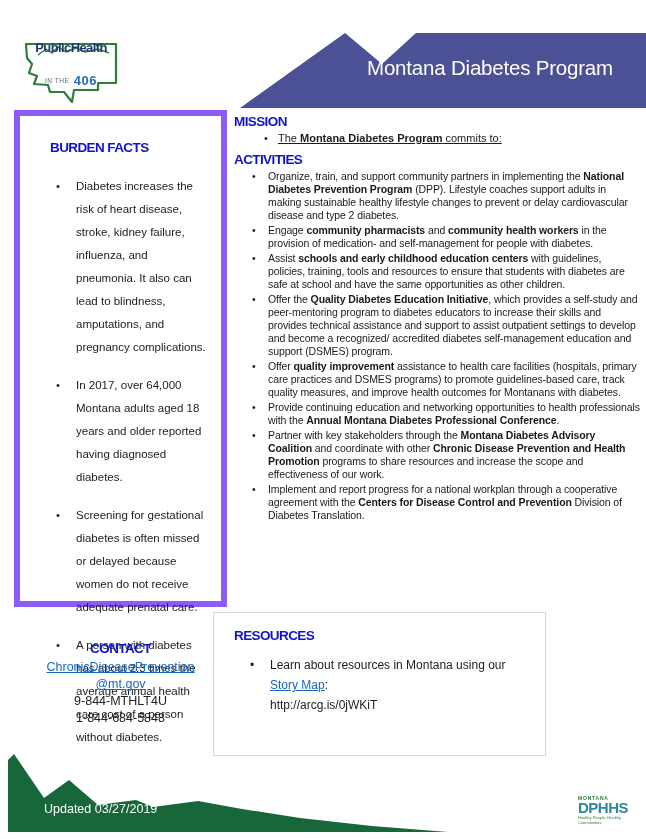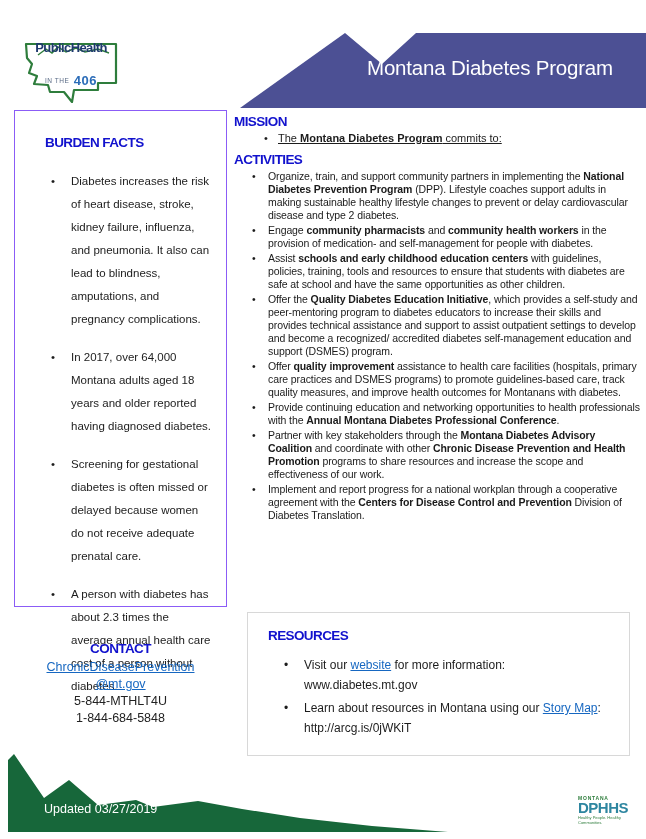--- a/index.html
+++ b/index.html
@@ -17,21 +17,21 @@
   .logo-line2 .l406 { font-size:13px; font-weight:bold; color:#2b6cb8; letter-spacing:0.5px; }
   
   .banner { position:absolute; left:230px; top:30px; width:416px; height:78px; }
   .banner svg { position:absolute; left:0; top:0; }
   .banner-title { position:absolute; left:117px; top:26px; width:286px; text-align:center;
     color:#ffffff; font-size:20.5px; letter-spacing:-0.2px; }
   
   .sec-title { font-weight:bold; color:#1212cd; font-size:13.5px; letter-spacing:-0.6px; margin:0; }
   
   .left-card { position:absolute; left:14px; top:110px; width:213px; height:497px;
-    border:1px solid #8b5cf6; box-sizing:border-box; background:#fff; }
+    border:6px solid #8b5cf6; box-sizing:border-box; background:#fff; }
   .left-card .sec-title { margin:24px 0 0 30px; }
   ul.burden { list-style:none; margin:20px 0 0 0; padding:0 14px 0 34px;
     font-size:11.5px; line-height:23px; color:#1c1c1c; }
   ul.burden li { position:relative; padding-left:22px; margin-bottom:15px; }
   ul.burden li::before { content:"•"; position:absolute; left:2px; top:0; }
   
   .contact { position:absolute; left:14px; top:641px; width:213px; text-align:center; }
   .contact .sec-title { margin:0 0 3px 0; }
   .contact a { display:block; color:#1667c1; text-decoration:underline;
     font-size:12.5px; line-height:17px; }
@@ -46,21 +46,21 @@
   ul.mission-sub { list-style:none; margin:2px 0 0 0; padding:0 0 0 22px;
     font-size:11px; line-height:13.5px; }
   ul.mission-sub li { position:relative; padding-left:18px; margin-bottom:0.5px; }
   ul.mission-sub li::before { content:"–"; position:absolute; left:0; top:0; }
   .activities-title { margin-top:7px !important; }
   ul.activities { list-style:none; margin:3px 0 14px 0; padding:0 0 0 16px;
     font-size:10.5px; line-height:13px; letter-spacing:-0.1px; color:#1a1a1a; }
   ul.activities li { position:relative; padding-left:16px; margin-bottom:2px; }
   ul.activities li::before { content:"•"; position:absolute; left:0; top:0; }
   
-  .resources { position:absolute; left:247px; top:612px; width:383px; height:144px;
+  .resources { position:absolute; left:213px; top:612px; width:333px; height:144px;
     border:1px solid #d8d8d8; box-sizing:border-box; background:#fff; }
   .resources .sec-title { margin:15px 0 0 20px; }
   ul.resources-list { list-style:none; margin:12px 0 0 0; padding:0 10px 0 36px;
     font-size:12px; line-height:20px; color:#1c1c1c; }
   ul.resources-list li { position:relative; padding-left:20px; margin-bottom:3px; }
   ul.resources-list li::before { content:"•"; position:absolute; left:0; top:0; }
   .res-line2 { line-height:20px; }
   a.inline-link, .rich a { color:#1667c1; text-decoration:underline; cursor:pointer; }
   
   .footer-shape { position:absolute; left:0; top:750px; width:450px; height:82px; }
@@ -103,21 +103,21 @@
       <li>In 2017, over 64,000 Montana adults aged 18 years and older reported having diagnosed diabetes.</li>
       <li>Screening for gestational diabetes is often missed or delayed because women do not receive adequate prenatal care.</li>
       <li>A person with diabetes has about 2.3 times the average annual health care cost of a person without diabetes.</li>
     </ul>
   </div>
 
   <div class="contact">
     <h2 class="sec-title">CONTACT</h2>
     <a>ChronicDiseasePrevention</a>
     <a>@mt.gov</a>
-    <div class="phone">5-844-MTHLT4U</div>
+    <div class="phone">9-844-MTHLT4U</div>
     <div class="phone">1-844-684-5848</div>
   </div>
 
   <div class="main">
     <h2 class="sec-title">MISSION</h2>
     <ul class="mission">
       <li>
         <span class="rich"><span>The </span><b>Montana Diabetes Program</b><span> commits to:</span></span>
       </li>
     </ul>
@@ -130,21 +130,20 @@
       <li><span>Offer </span><b>quality improvement</b><span> assistance to health care facilities (hospitals, primary care practices and DSMES programs) to promote guidelines-based care, track quality measures, and improve health outcomes for Montanans with diabetes.</span></li>
       <li><span>Provide continuing education and networking opportunities to health professionals with the </span><b>Annual Montana Diabetes Professional Conference</b><span>.</span></li>
       <li><span>Partner with key stakeholders through the </span><b>Montana Diabetes Advisory Coalition</b><span> and coordinate with other </span><b>Chronic Disease Prevention and Health Promotion</b><span> programs to share resources and increase the scope and effectiveness of our work.</span></li>
       <li><span>Implement and report progress for a national workplan through a cooperative agreement with the </span><b>Centers for Disease Control and Prevention</b><span> Division of Diabetes Translation.</span></li>
     </ul>
   </div>
 
   <div class="resources">
     <h2 class="sec-title">RESOURCES</h2>
     <ul class="resources-list">
-      <li><span>Visit our </span><a class="inline-link">website</a><span> for more information: www.diabetes.mt.gov</span></li>
       <li>
         <span class="rich"><span>Learn about resources in Montana using our </span><a class="inline-link">Story Map</a><span>:</span></span>
         <div class="res-line2">http://arcg.is/0jWKiT</div>
       </li>
     </ul>
   </div>
 
   <svg class="footer-shape" viewBox="0 0 450 82">
     <polygon fill="#17673a" points="8,82 8,10 14,4 44,48 69,30 98,55 136,50 153,57 198,51 242,59 300,68 372,76 448,82"></polygon>
   </svg>

